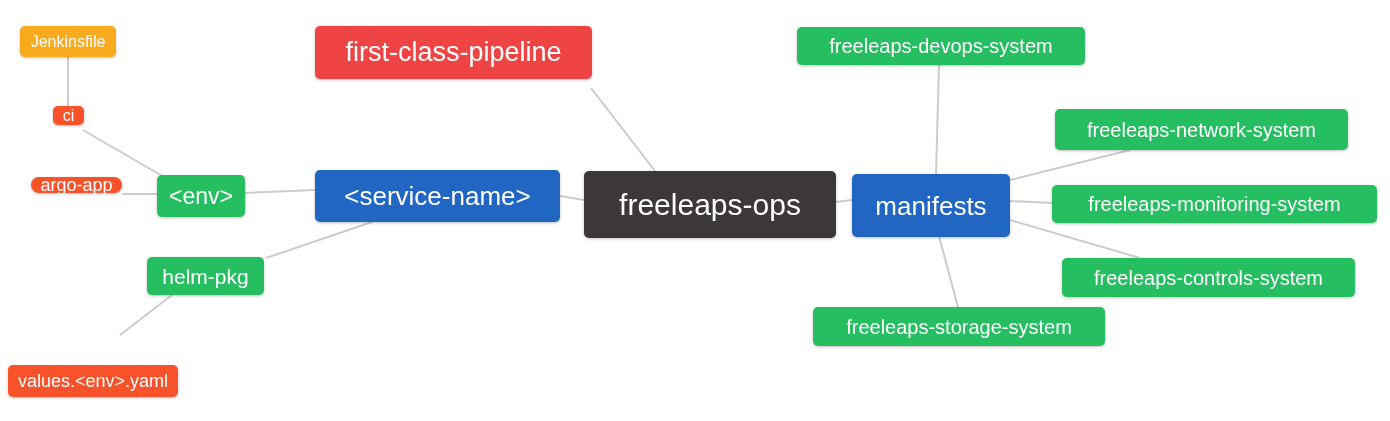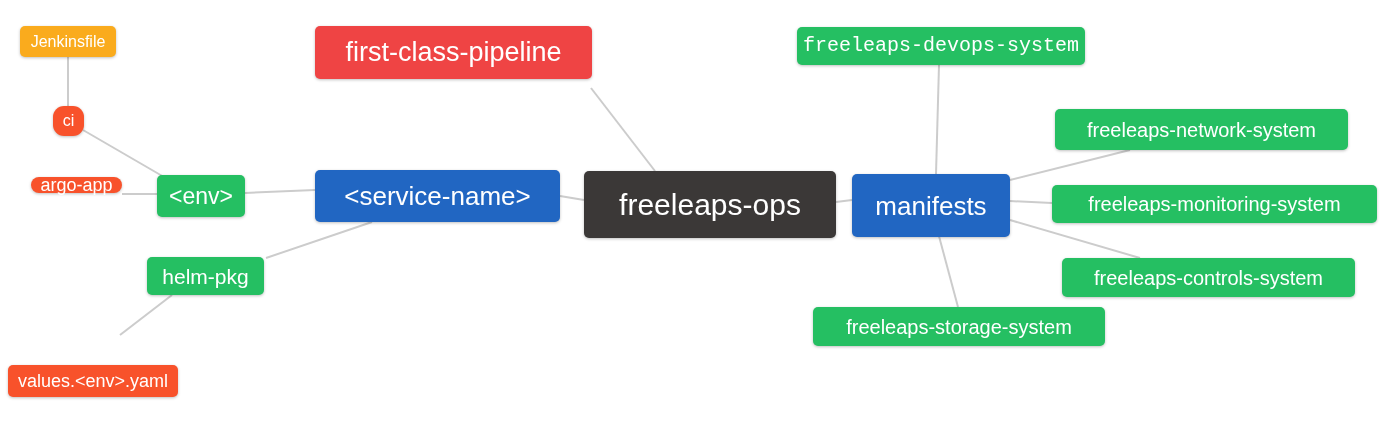--- a/index.html
+++ b/index.html
@@ -61,23 +61,23 @@
       <line x1="1010" y1="220" x2="1140" y2="258" stroke="#cccccc"></line>
       <line x1="936" y1="225" x2="958" y2="307" stroke="#cccccc"></line>
     </svg>
   <div id="nodes-layer">
       <div class="node" style="left: 584px; top: 171px; width: 252px; height: 67px; background: rgb(59, 56, 55); color: rgb(255, 255, 255); font-size: 30px;">freeleaps-ops</div>
       <div class="node" style="left: 315px; top: 26px; width: 277px; height: 53px; background: #ef4444; color: rgb(255, 255, 255); font-size: 27px;">first-class-pipeline</div>
       <div class="node" style="left: 315px; top: 170px; width: 245px; height: 52px; background: rgb(33, 102, 194); color: rgb(255, 255, 255); font-size: 26px;">&lt;service-name&gt;</div>
       <div class="node" style="left: 852px; top: 174px; width: 158px; height: 63px; background: rgb(33, 102, 194); color: rgb(255, 255, 255); font-size: 26px;">manifests</div>
       <div class="node" style="left: 157px; top: 175px; width: 88px; height: 42px; background: rgb(37, 191, 98); color: rgb(255, 255, 255); font-size: 23px;">&lt;env&gt;</div>
       <div class="node" style="left: 147px; top: 257px; width: 117px; height: 38px; background: rgb(37, 191, 98); color: rgb(255, 255, 255); font-size: 21px;">helm-pkg</div>
-      <div class="node" style="left: 797px; top: 27px; width: 288px; height: 38px; background: rgb(37, 191, 98); color: rgb(255, 255, 255); font-size: 20px; font-family: Liberation Mono, monospace;">freeleaps-devops-system</div>
+      <div class="node" style="left: 797px; top: 27px; width: 288px; height: 38px; background: rgb(37, 191, 98); color: rgb(255, 255, 255); font-size: 20px;">freeleaps-devops-system</div>
       <div class="node" style="left: 1055px; top: 109px; width: 293px; height: 41px; background: rgb(37, 191, 98); color: rgb(255, 255, 255); font-size: 20px;">freeleaps-network-system</div>
       <div class="node" style="left: 1052px; top: 185px; width: 325px; height: 38px; background: rgb(37, 191, 98); color: rgb(255, 255, 255); font-size: 20px;">freeleaps-monitoring-system</div>
       <div class="node" style="left: 1062px; top: 258px; width: 293px; height: 39px; background: rgb(37, 191, 98); color: rgb(255, 255, 255); font-size: 20px;">freeleaps-controls-system</div>
       <div class="node" style="left: 813px; top: 307px; width: 292px; height: 39px; background: rgb(37, 191, 98); color: rgb(255, 255, 255); font-size: 20px;">freeleaps-storage-system</div>
-      <div class="node" style="left: 53px; top: 106px; width: 31px; height: 30px; background: rgb(248, 82, 43); color: rgb(255, 255, 255); font-size: 16px; border-radius: 11px;">ci</div>
+      <div class="node" style="left: 53px; top: 106px; width: 31px; height: 19px; background: rgb(248, 82, 43); color: rgb(255, 255, 255); font-size: 16px;">ci</div>
       <div class="node" style="left: 31px; top: 177px; width: 91px; height: 16px; background: rgb(248, 82, 43); color: rgb(255, 255, 255); font-size: 18px; border-radius: 15px;">argo-app</div>
       <div class="node" style="left: 8px; top: 334px; width: 170px; height: 32px; background: rgb(248, 82, 43); color: rgb(255, 255, 255); font-size: 18px; margin-top: 31px;">values.&lt;env&gt;.yaml</div>
       <div class="node" style="left: 20px; top: 26px; width: 96px; height: 31px; background: rgb(250, 171, 29); color: rgb(255, 255, 255); font-size: 16px;">Jenkinsfile</div>
     </div>
 </div>
 
 </body></html>

